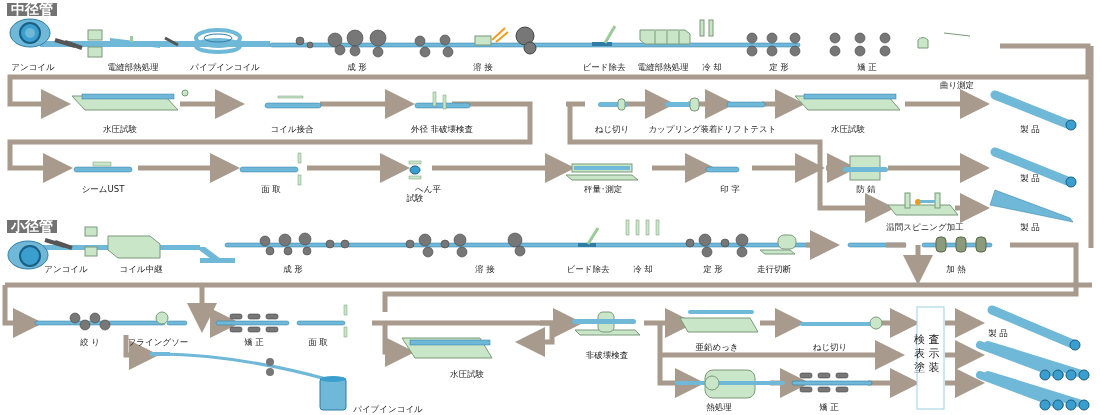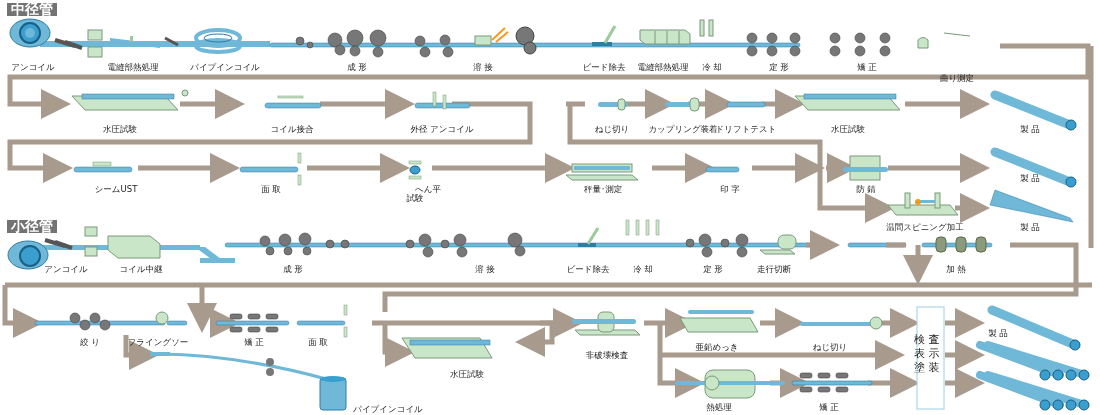--- a/index.html
+++ b/index.html
@@ -378,32 +378,32 @@
 <div class="lbl" style="left:33px;top:62px">アンコイル</div>
 <div class="lbl" style="left:133px;top:62px">電縫部熱処理</div>
 <div class="lbl" style="left:225px;top:62px">パイプインコイル</div>
 <div class="lbl" style="left:357px;top:62px">成 形</div>
 <div class="lbl" style="left:483px;top:62px">溶 接</div>
 <div class="lbl" style="left:604px;top:62px">ビード除去</div>
 <div class="lbl" style="left:663px;top:62px">電縫部熱処理</div>
 <div class="lbl" style="left:712px;top:62px">冷 却</div>
 <div class="lbl" style="left:779px;top:62px">定 形</div>
 <div class="lbl" style="left:867px;top:62px">矯 正</div>
-<div class="lbl" style="left:957px;top:73px">曲り測定</div>
+<div class="lbl" style="left:957px;top:80px">曲り測定</div>
 
 <div class="lbl" style="left:120px;top:124px">水圧試験</div>
 <div class="lbl" style="left:292px;top:124px">コイル接合</div>
-<div class="lbl" style="left:442px;top:124px">外径 アンコイル</div>
+<div class="lbl" style="left:442px;top:124px">外径 非破壊検査</div>
 <div class="lbl" style="left:612px;top:124px">ねじ切り</div>
 <div class="lbl" style="left:683px;top:124px">カップリング装着</div>
 <div class="lbl" style="left:746px;top:124px">ドリフトテスト</div>
 <div class="lbl" style="left:848px;top:124px">水圧試験</div>
 <div class="lbl" style="left:1030px;top:124px">製 品</div>
 
-<div class="lbl" style="left:116px;top:184px">シームUST</div>
+<div class="lbl" style="left:103px;top:184px">シームUST</div>
 <div class="lbl" style="left:271px;top:184px">面 取</div>
 <div class="lbl" style="left:428px;top:184px">へん平</div>
 <div class="lbl" style="left:415px;top:193px">試験</div>
 <div class="lbl" style="left:603px;top:184px">秤量･測定</div>
 <div class="lbl" style="left:730px;top:184px">印 字</div>
 <div class="lbl" style="left:866px;top:184px">防 錆</div>
 <div class="lbl" style="left:1030px;top:173px">製 品</div>
 <div class="lbl" style="left:925px;top:222px">温間スピニング加工</div>
 <div class="lbl" style="left:1030px;top:222px">製 品</div>
 

